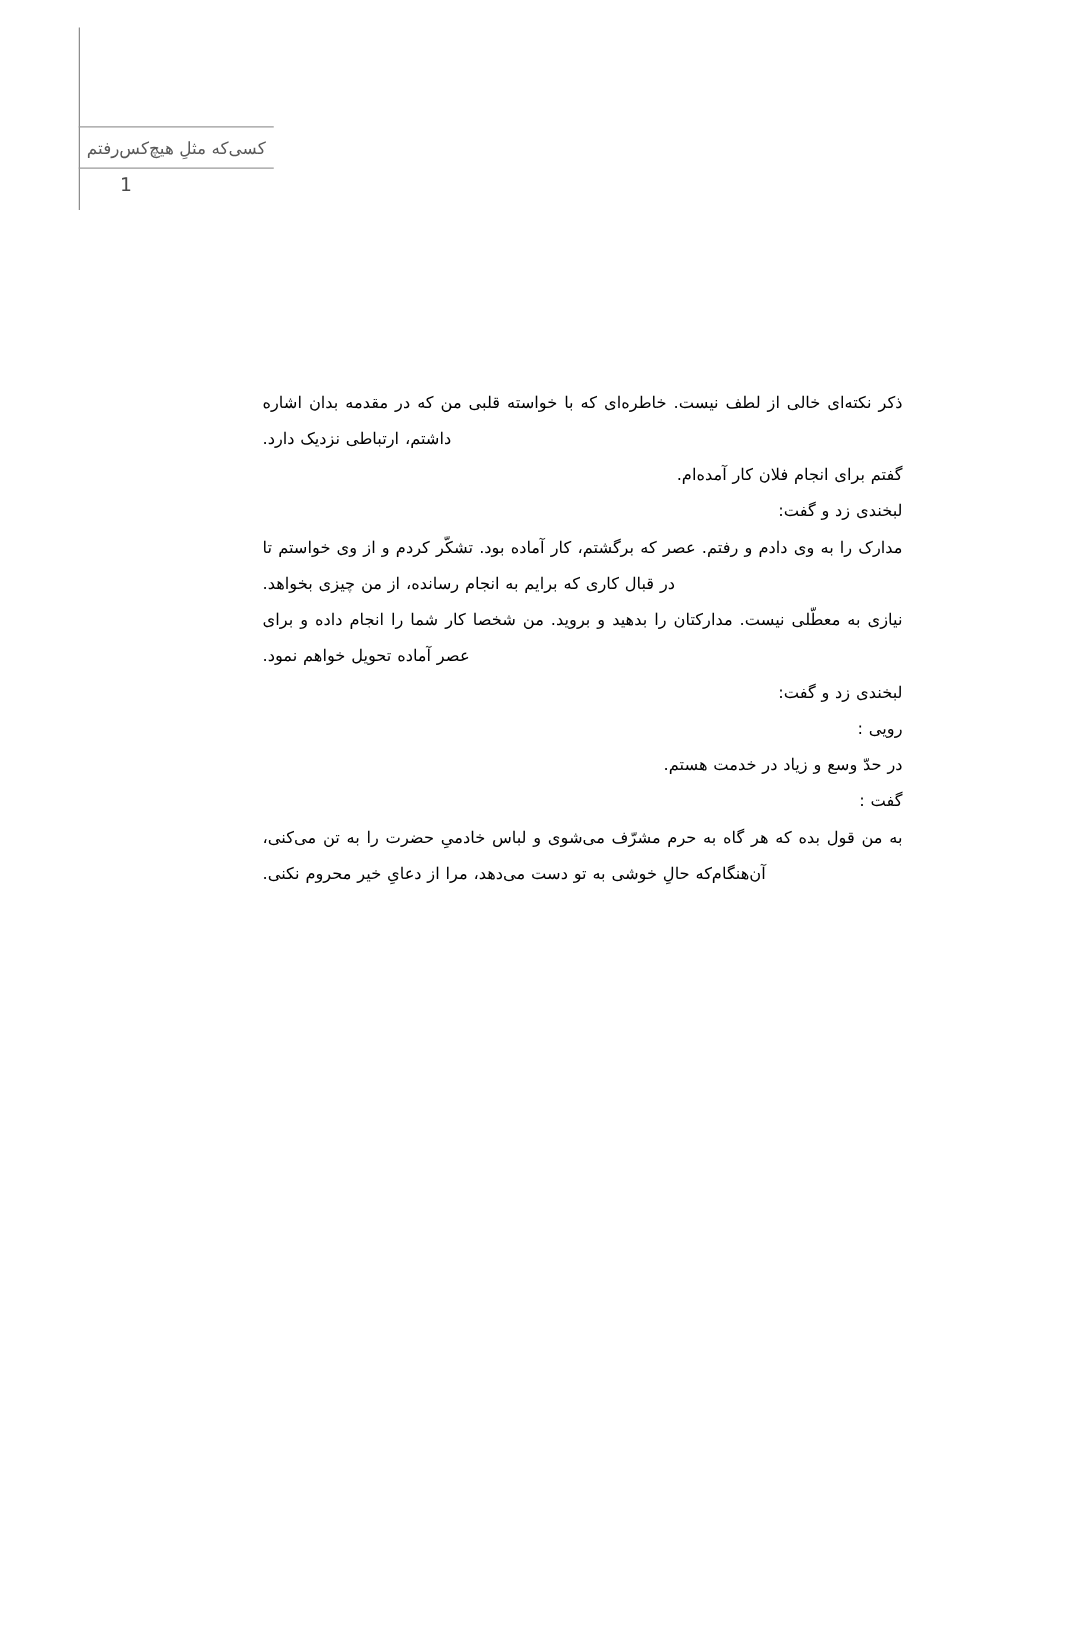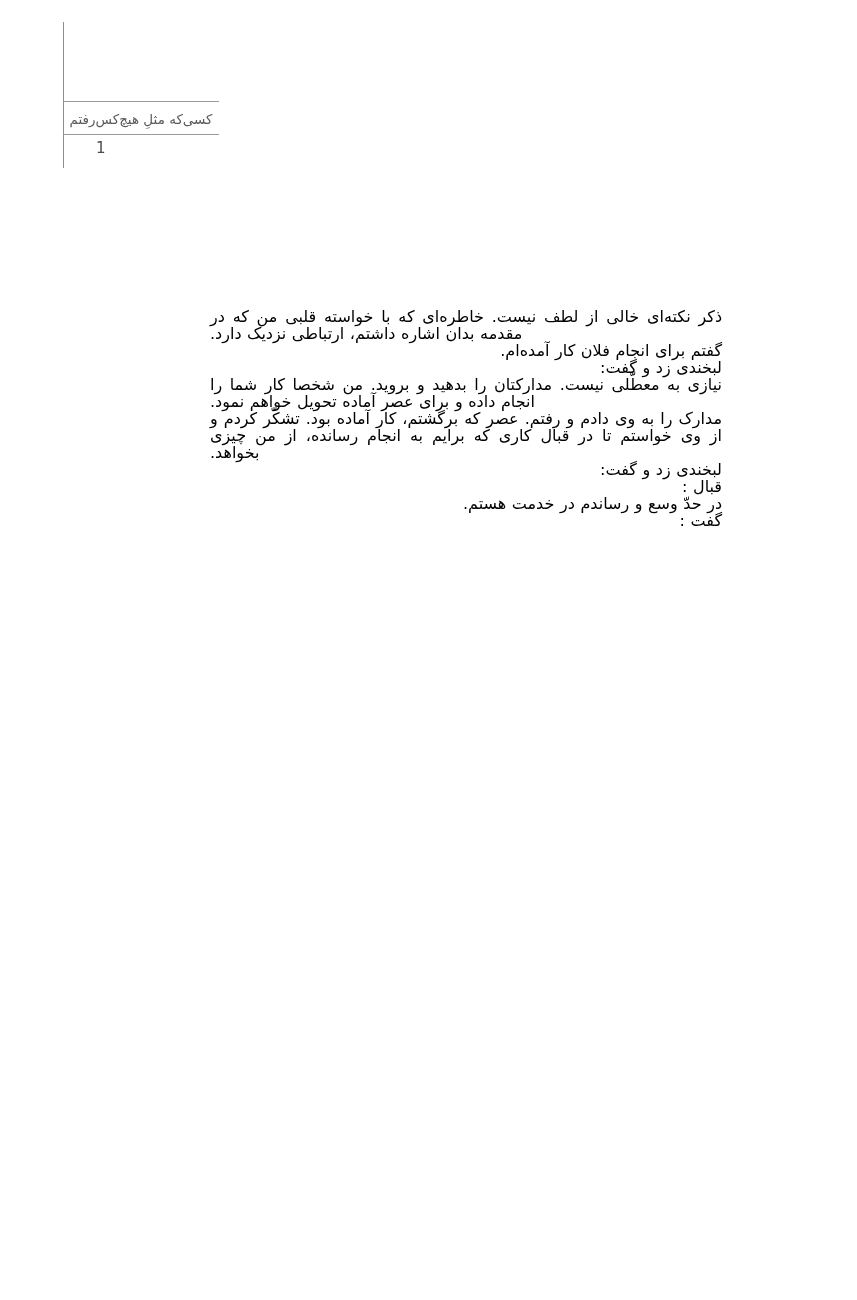--- a/index.html
+++ b/index.html
@@ -83,22 +83,22 @@
   #text-column {
     position: absolute;
     right: 135px;
     top: 308px;
     width: 512px;
     direction: rtl;
     text-align: justify;
     text-align-last: left;
     color: #000000;
     font-family: "DejaVu Sans", sans-serif;
-    font-size: 16px;
-    line-height: 17px;
+    font-size: 13px;
+    line-height: 29px;
     word-spacing: 0.5px;
   }
   #text-column p {
     margin: 0;
     padding: 0;
     text-align: justify;
     text-align-last: left;
   }
   #text-column p.short-line {
     text-align: center;
@@ -113,19 +113,20 @@
   <div id="header-rule-top"></div>
   <div id="running-head">کسی‌که مثلِ هیچ‌کس‌رفتم</div>
   <div id="header-rule-bottom"></div>
   <div id="page-number">1</div>
 </div>
 
 <div id="text-column">
     <p>ذکر نکته‌ای خالی از لطف نیست. خاطره‌ای که با خواسته قلبی من که در مقدمه بدان اشاره داشتم، ارتباطی نزدیک دارد.</p>
     <p class="short-line">گفتم برای انجام فلان کار آمده‌ام.</p>
     <p class="short-line">لبخندی زد و گفت:</p>
+    <p>مدارک را به وی دادم و رفتم. عصر که برگشتم، کار آماده بود. تشکّر کردم و از وی خواستم تا در قبال کاری که برایم به انجام رسانده، از من چیزی بخواهد.</p>
     <p>نیازی به معطّلی نیست. مدارکتان را بدهید و بروید. من شخصا کار شما را انجام داده و برای عصر آماده تحویل خواهم نمود.</p>
-    <p>مدارک را به وی دادم و رفتم. عصر که برگشتم، کار آماده بود. تشکّر کردم و از وی خواستم تا در قبال کاری که برایم به انجام رسانده، از من چیزی بخواهد.</p>
     <p class="short-line">لبخندی زد و گفت:</p>
-    <p class="short-line">قبال :</p>
-    <p class="short-line">در حدّ وسع و رساندم در خدمت هستم.</p>
+    <p class="short-line">رویی :</p>
+    <p class="short-line">در حدّ وسع و زیاد در خدمت هستم.</p>
     <p class="short-line">گفت :</p>
+    <p>به من قول بده که هر گاه به حرم مشرّف می‌شوی و لباس خادمیِ حضرت را به تن می‌کنی، آن‌هنگام‌که حالِ خوشی به تو دست می‌دهد، مرا از دعایِ خیر محروم نکنی.</p>
   </div>
 
 </body></html>

